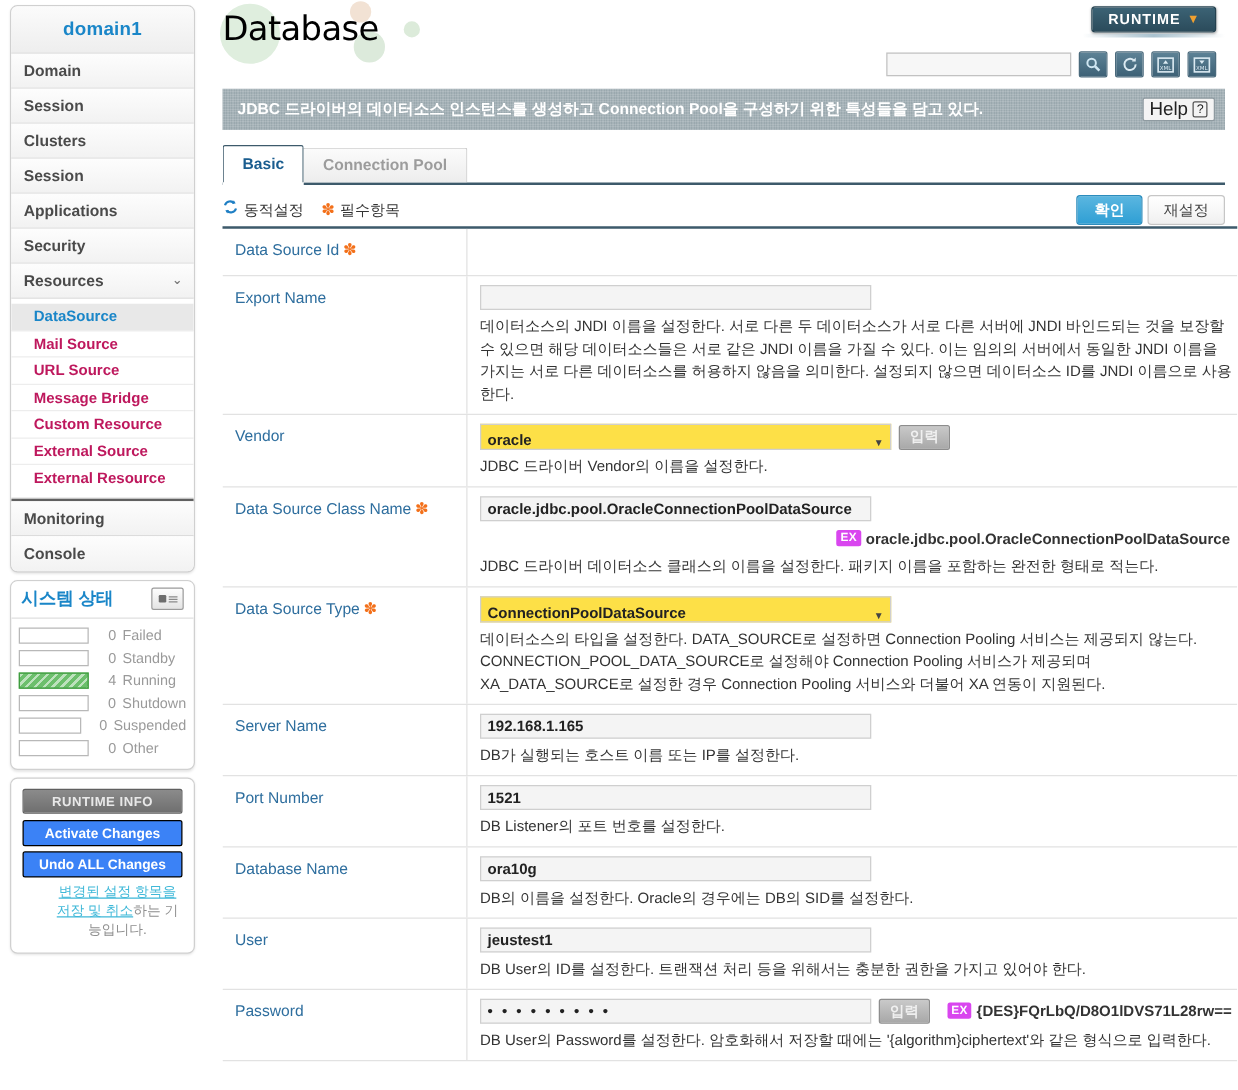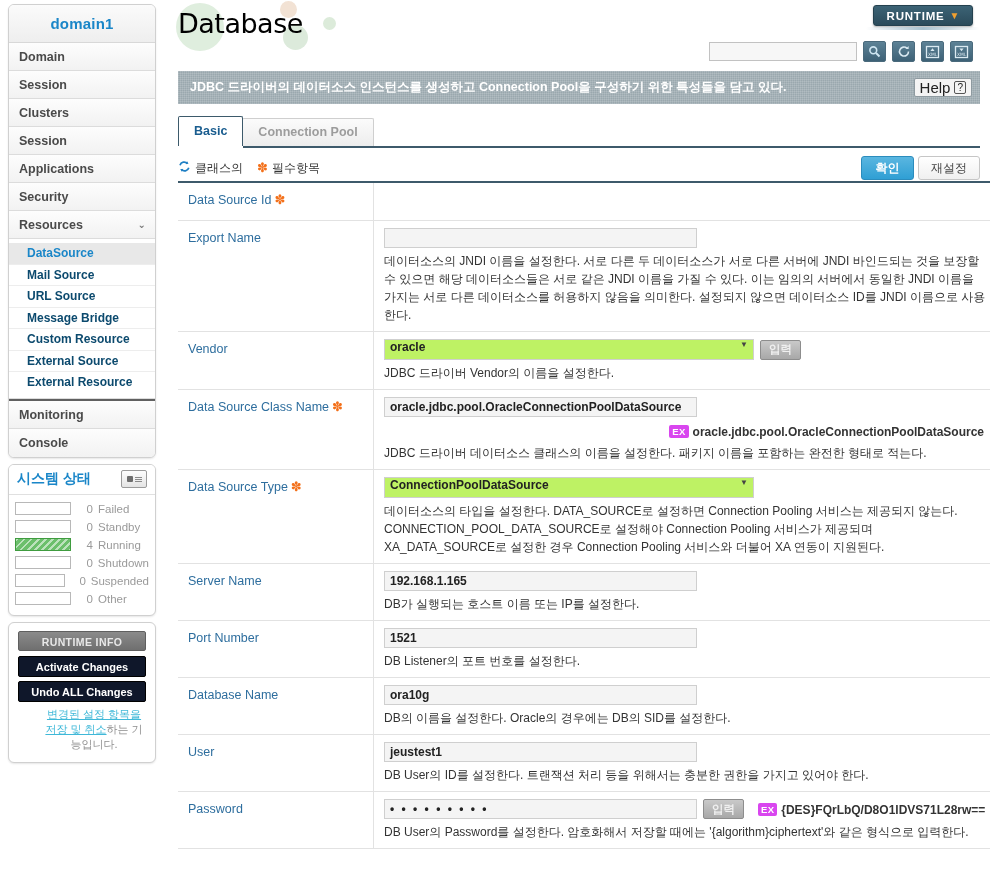--- a/index.html
+++ b/index.html
@@ -43,21 +43,21 @@
     position: absolute; right: 9px; top: 0; font-size: 10px; color: #777;
   }
   .nav-sub-wrap {
     background: #fff;
     border-bottom: 1px solid #dcdcdc;
     padding: 4px 0 4px 0;
   }
   .nav-sub {
     height: 21.5px; line-height: 21.5px;
     padding-left: 18px;
-    font-size: 12px; font-weight: bold; color: #0c4a6e;
+    font-size: 12px; font-weight: bold; color: #be185d;
     border-bottom: 1px solid #ededed;
     cursor: pointer; white-space: nowrap;
   }
   .nav-sub:last-child { border-bottom: none; }
   .nav-sub.active {
     color: #1a86c8;
     background: #e8e8e8;
   }
   .nav-divider { height: 2px; background: #606060; }
 
@@ -97,21 +97,21 @@
     display: block; width: 100%; height: 20px; line-height: 20px;
     text-align: center; font-size: 10.5px; letter-spacing: .4px;
     color: #e8e8e8; font-weight: bold;
     background: linear-gradient(to bottom,#8b8b8b,#6f6f6f);
     border: 1px solid #5f5f5f; border-radius: 2px;
     margin-bottom: 5px; cursor: pointer;
   }
   .btn-black {
     display: block; width: 100%; height: 21px; line-height: 21px;
     text-align: center; font-size: 11px; font-weight: bold;
-    color: #ffffff; background: #0f172a;
+    color: #ffffff; background: #3b82f6;
     border: 1px solid #000; border-radius: 2px;
     margin-bottom: 4px; cursor: pointer;
   }
   .runtime-note {
     margin-top: 5px; text-align: center; font-size: 11px; line-height: 15px; color: #8e8e8e; margin-left: 24px;
   }
   .runtime-note a { color: #3fb8d8; text-decoration: underline; }
 
   
   #main { position: absolute; left: 168px; top: 0; right: 0; bottom: 0; }
@@ -241,23 +241,23 @@
   .fcell-label .asterisk { margin-left: 3px; }
   .fcell-body { flex: 1; padding: 7px 0 7px 10px; min-width: 0; }
   .ipt {
     height: 20px; border: 1px solid #cfcfcf; background: #f4f4f4;
     font-size: 12px; color: #222; padding: 0 5px; font-weight: bold;
     font-family: "Liberation Sans", sans-serif;
     display: inline-block; line-height: 19px; vertical-align: middle;
   }
   .ipt.w-long { width: 313px; }
   .sel {
-    height: 21px; width: 370px; border: 1px solid #cfcfcf; background: #bef264;
+    height: 21px; width: 329px; border: 1px solid #cfcfcf; background: #fde047;
     font-size: 12px; color: #222; padding: 0 5px; font-weight: bold;
-    display: inline-flex; align-items: flex-start; justify-content: space-between;
+    display: inline-flex; align-items: flex-end; justify-content: space-between;
     vertical-align: middle;
   }
   .sel .car { font-size: 8px; color: #444; }
   .btn-input {
     height: 20px; padding: 0 8px; margin-left: 6px; vertical-align: middle;
     background: linear-gradient(to bottom,#c9c9c9,#a8a8a8);
     border: 1px solid #8d8d8d; border-radius: 2px;
     color: #f0f0f0; font-size: 11.5px; font-weight: bold; cursor: pointer;
     display: inline-flex; align-items: center;
   }
@@ -421,21 +421,21 @@
     <div id="legend-row">
       <span class="legend-item">
         <span>
           <svg width="13" height="13" viewBox="0 0 13 13">
               <path d="M2 5.2a4.3 4.3 0 0 1 7.4-1.6" fill="none" stroke="#1f7fc4" stroke-width="1.7"></path>
               <path d="M10.8 7.8a4.3 4.3 0 0 1-7.4 1.6" fill="none" stroke="#1f7fc4" stroke-width="1.7"></path>
               <path d="M9.1 1.2l1.4 2.6-2.9.2z" fill="#1f7fc4"></path>
               <path d="M3.7 11.7l-1.4-2.6 2.9-.2z" fill="#1f7fc4"></path>
             </svg>
         </span>
-        <span class="lbl">클래스의</span>
+        <span class="lbl">동적설정</span>
       </span>
       <span class="legend-item">
         <span class="asterisk">✽</span>
         <span class="lbl">필수항목</span>
       </span>
       <span id="legend-actions">
         <button class="btn-primary">확인</button>
         <button class="btn-secondary">재설정</button>
       </span>
     </div>

